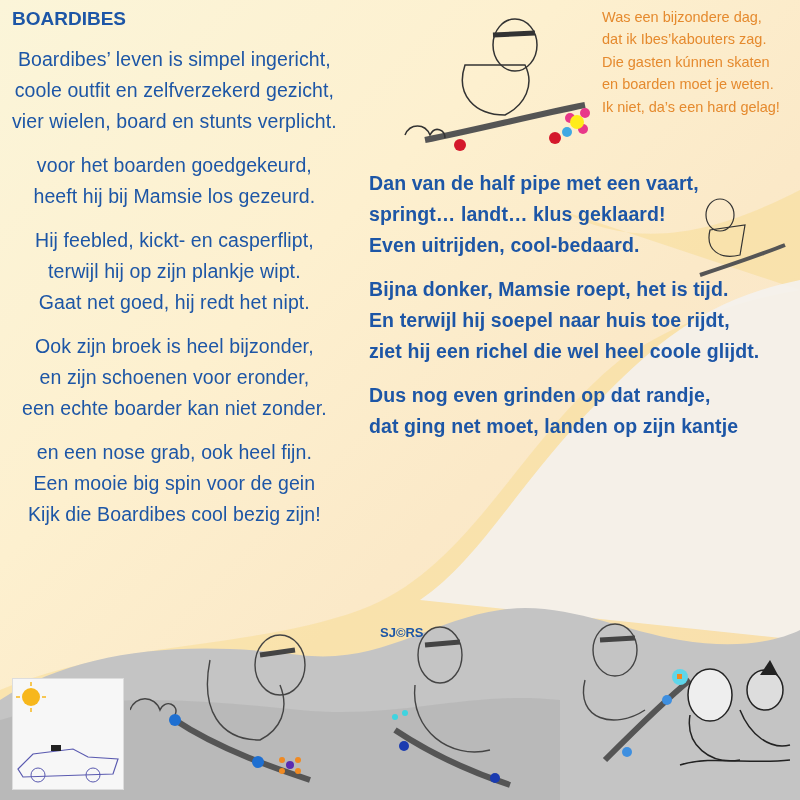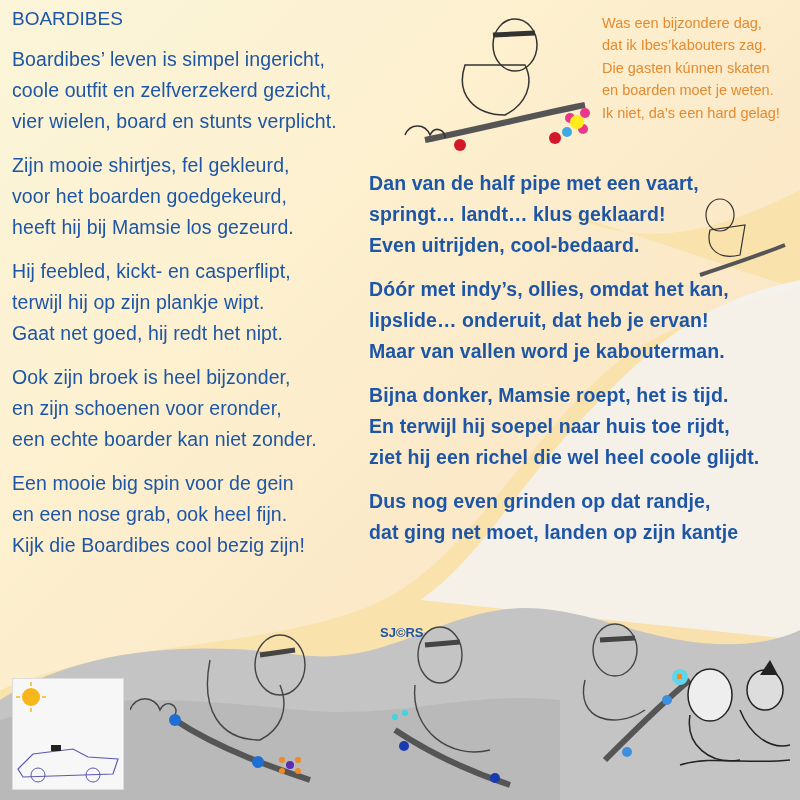--- a/index.html
+++ b/index.html
@@ -4,22 +4,22 @@
 <style>
   html, body { margin:0; padding:0; }
   body { width:800px; height:800px; overflow:hidden; position:relative;
     font-family: "Liberation Sans", "DejaVu Sans", sans-serif; }
   .bg { position:absolute; inset:0;
     background: linear-gradient(135deg, #fbf5d9 0%, #fdf0cf 35%, #fbe9c8 60%, #f9e3cc 100%); }
   .swoosh { position:absolute; inset:0; }
   .poem { position:absolute; color:#1d56a6; font-size:19.5px; line-height:31px; letter-spacing:0.1px; }
   .stanza { margin-bottom:13px; }
   .line { display:block; white-space:nowrap; }
-  .title { position:absolute; left:12px; top:8px; font-weight:normal; color:#1d56a6; font-size:19px; }
-  .intro { position:absolute; left:602px; top:12px; color:#e58a2e; font-size:14.5px; line-height:22.4px; }
+  .title { position:absolute; left:12px; top:8px; font-weight:bold; color:#1d56a6; font-size:19px; }
+  .intro { position:absolute; left:602px; top:6px; color:#e58a2e; font-size:14.5px; line-height:22.4px; }
   .sig { position:absolute; left:380px; top:625px; font-weight:bold; color:#1d56a6; font-size:13px; }
   .brand { position:absolute; left:690px; top:776px; color:#1d56a6; font-size:15px;margin-top:40px; }
   .ill { position:absolute; }
   .photo { position:absolute; left:12px; top:678px; width:110px; height:110px; background:#f7f7f7; border:1px solid #ddd; }
 </style>
 </head>
 <body>
 
 <div class="bg"></div>
 <svg class="swoosh" width="800" height="800">
@@ -32,58 +32,52 @@
 <div class="title">BOARDIBES</div>
 
 <div class="intro">
   <span class="line">Was een bijzondere dag,</span>
   <span class="line">dat ik Ibes’kabouters zag.</span>
   <span class="line">Die gasten kúnnen skaten</span>
   <span class="line">en boarden moet je weten.</span>
   <span class="line">Ik niet, da’s een hard gelag!</span>
 </div>
 
-<div class="poem" style="left:12px; top:44px;">
+<div class="poem" style="left:12px; top:44px;text-align:center;">
   <div class="stanza">
     <span class="line">Boardibes’ leven is simpel ingericht,</span>
     <span class="line">coole outfit en zelfverzekerd gezicht,</span>
     <span class="line">vier wielen, board en stunts verplicht.</span>
   </div>
   <div class="stanza">
-    <span class="line">Zijn mooie shirtjes, fel gekleurd,</span>
     <span class="line">voor het boarden goedgekeurd,</span>
     <span class="line">heeft hij bij Mamsie los gezeurd.</span>
   </div>
   <div class="stanza">
     <span class="line">Hij feebled, kickt- en casperflipt,</span>
     <span class="line">terwijl hij op zijn plankje wipt.</span>
     <span class="line">Gaat net goed, hij redt het nipt.</span>
   </div>
   <div class="stanza">
     <span class="line">Ook zijn broek is heel bijzonder,</span>
     <span class="line">en zijn schoenen voor eronder,</span>
     <span class="line">een echte boarder kan niet zonder.</span>
   </div>
   <div class="stanza">
+    <span class="line">en een nose grab, ook heel fijn.</span>
     <span class="line">Een mooie big spin voor de gein</span>
-    <span class="line">en een nose grab, ook heel fijn.</span>
     <span class="line">Kijk die Boardibes cool bezig zijn!</span>
   </div>
 </div>
 
 <div class="poem" style="left:369px; top:168px;font-weight:bold;">
   <div class="stanza">
     <span class="line">Dan van de half pipe met een vaart,</span>
     <span class="line">springt… landt… klus geklaard!</span>
     <span class="line">Even uitrijden, cool-bedaard.</span>
-  </div>
-  <div class="stanza">
-    <span class="line">Dóór met indy’s, ollies, omdat het kan,</span>
-    <span class="line">lipslide… onderuit, dat heb je ervan!</span>
-    <span class="line">Maar van vallen word je kabouterman.</span>
   </div>
   <div class="stanza">
     <span class="line">Bijna donker, Mamsie roept, het is tijd.</span>
     <span class="line">En terwijl hij soepel naar huis toe rijdt,</span>
     <span class="line">ziet hij een richel die wel heel coole glijdt.</span>
   </div>
   <div class="stanza">
     <span class="line">Dus nog even grinden op dat randje,</span>
     <span class="line">dat ging net moet, landen op zijn kantje</span>
   </div>

